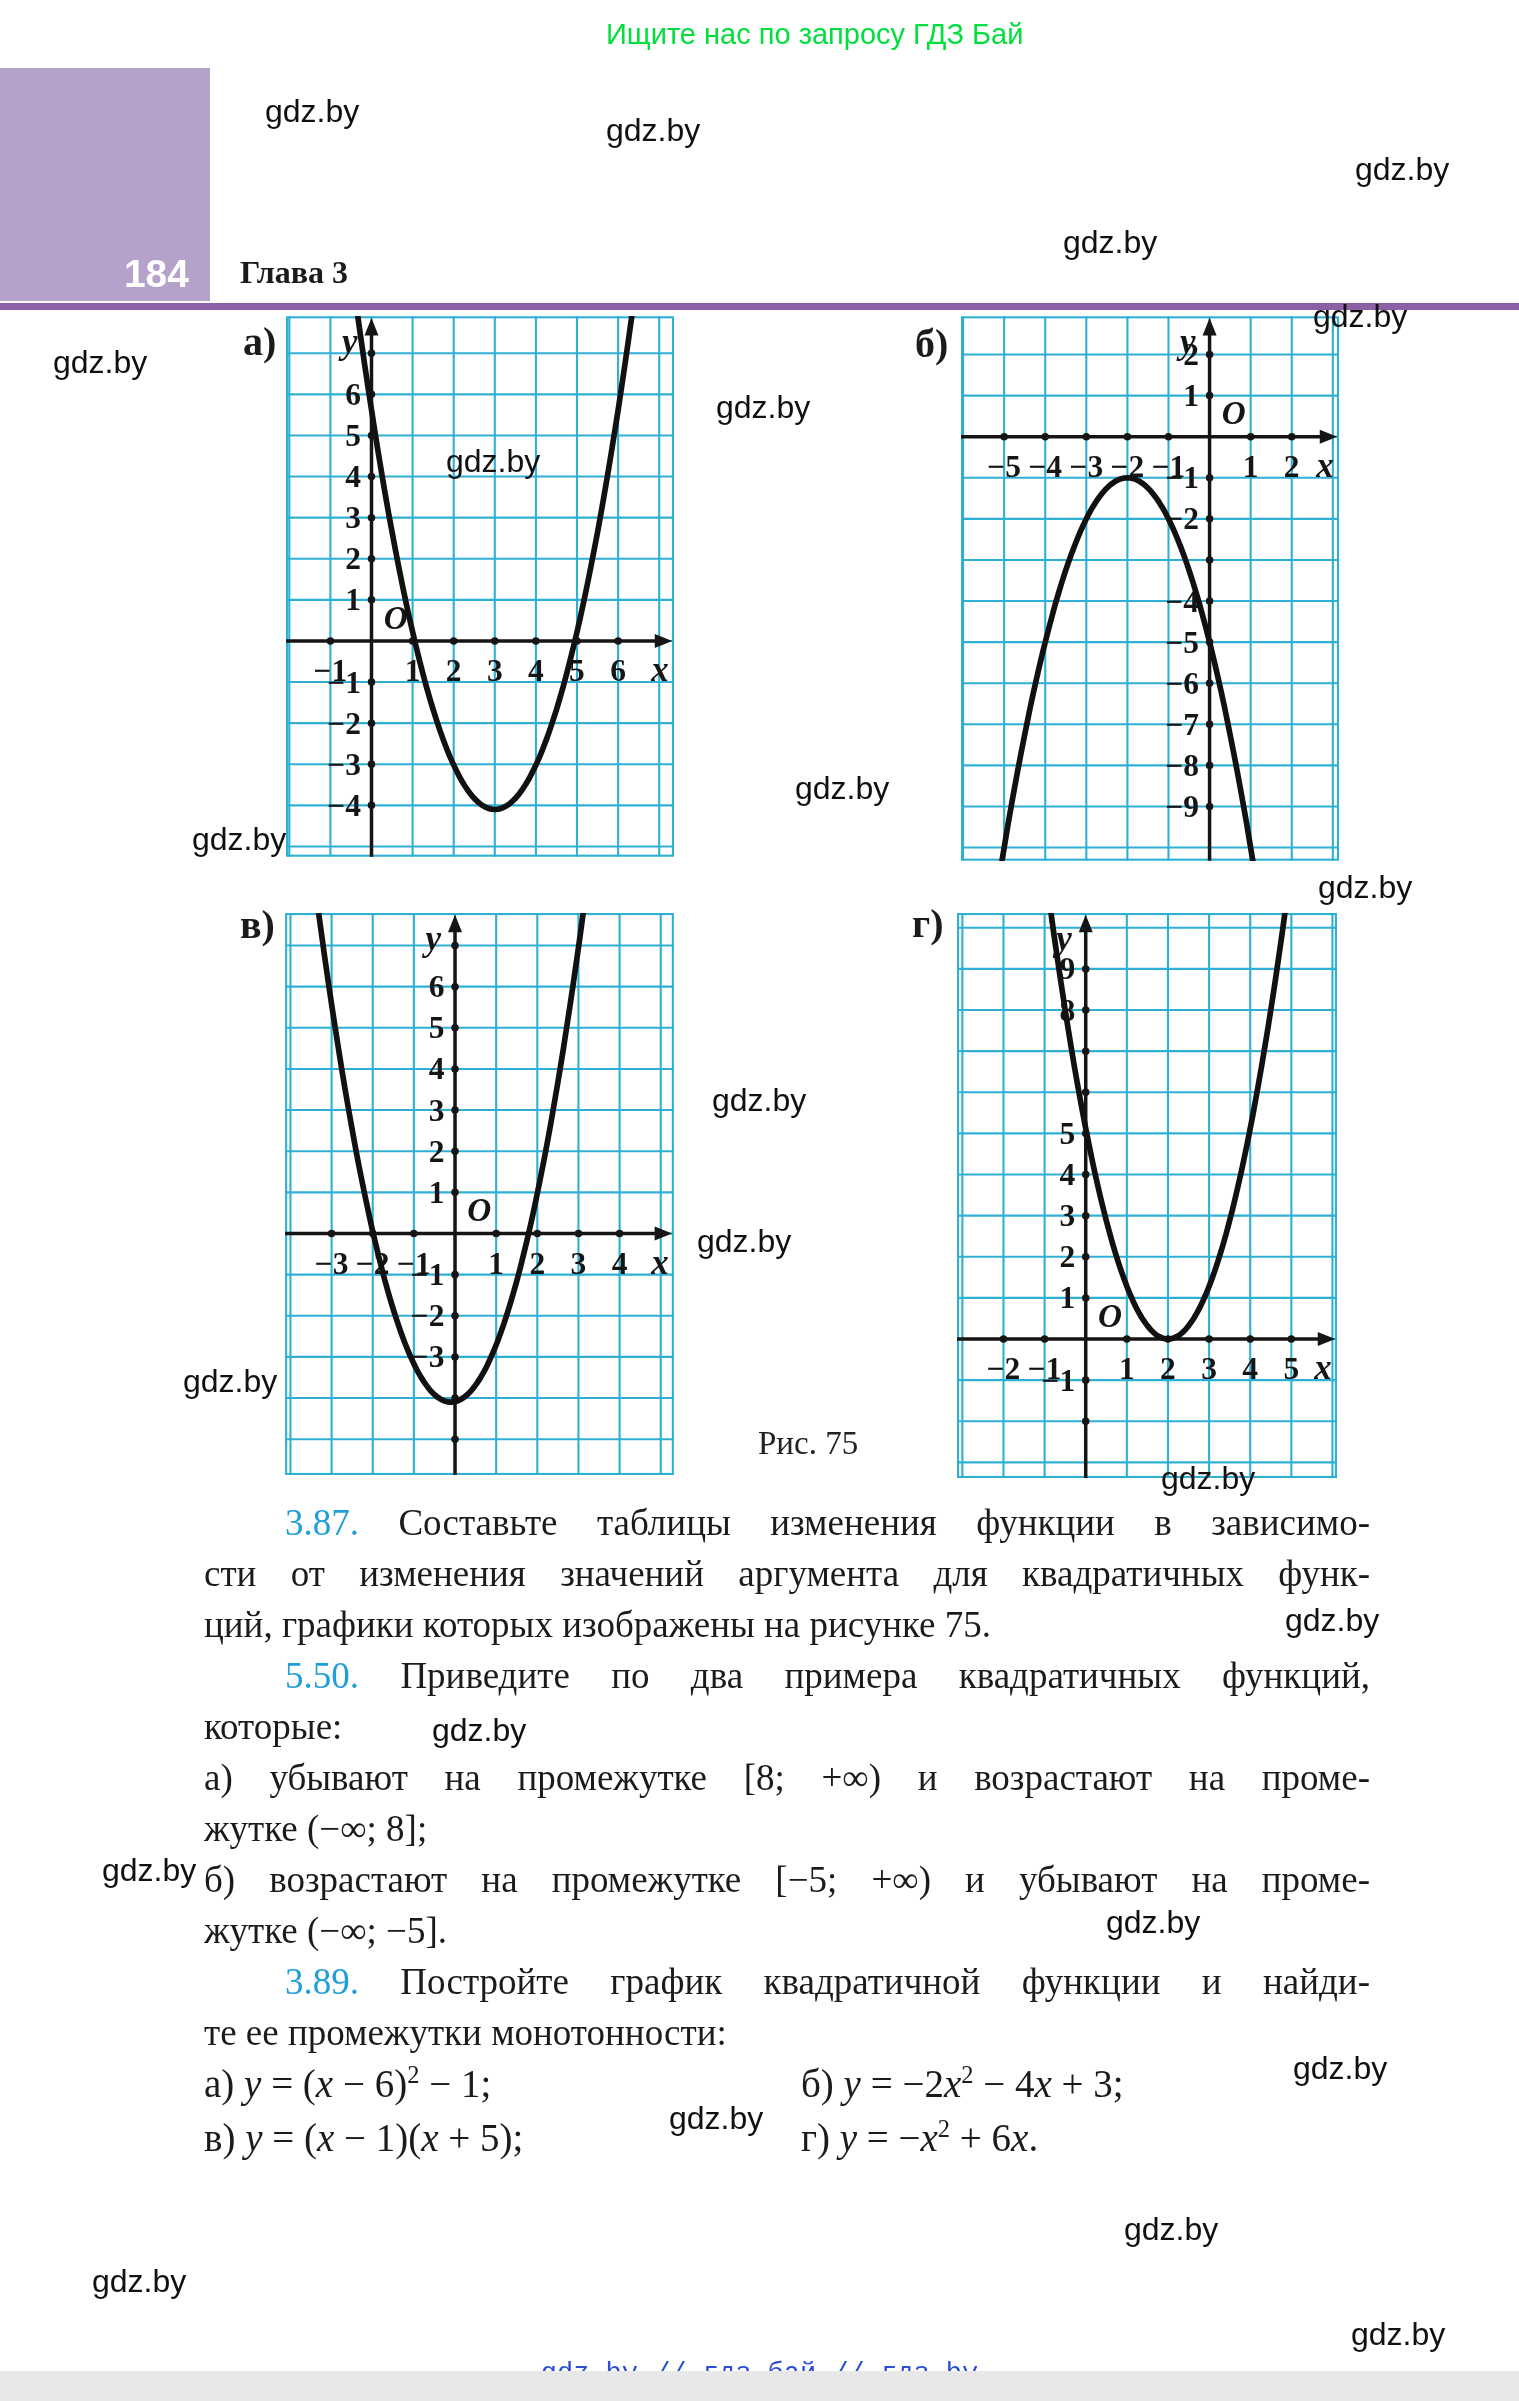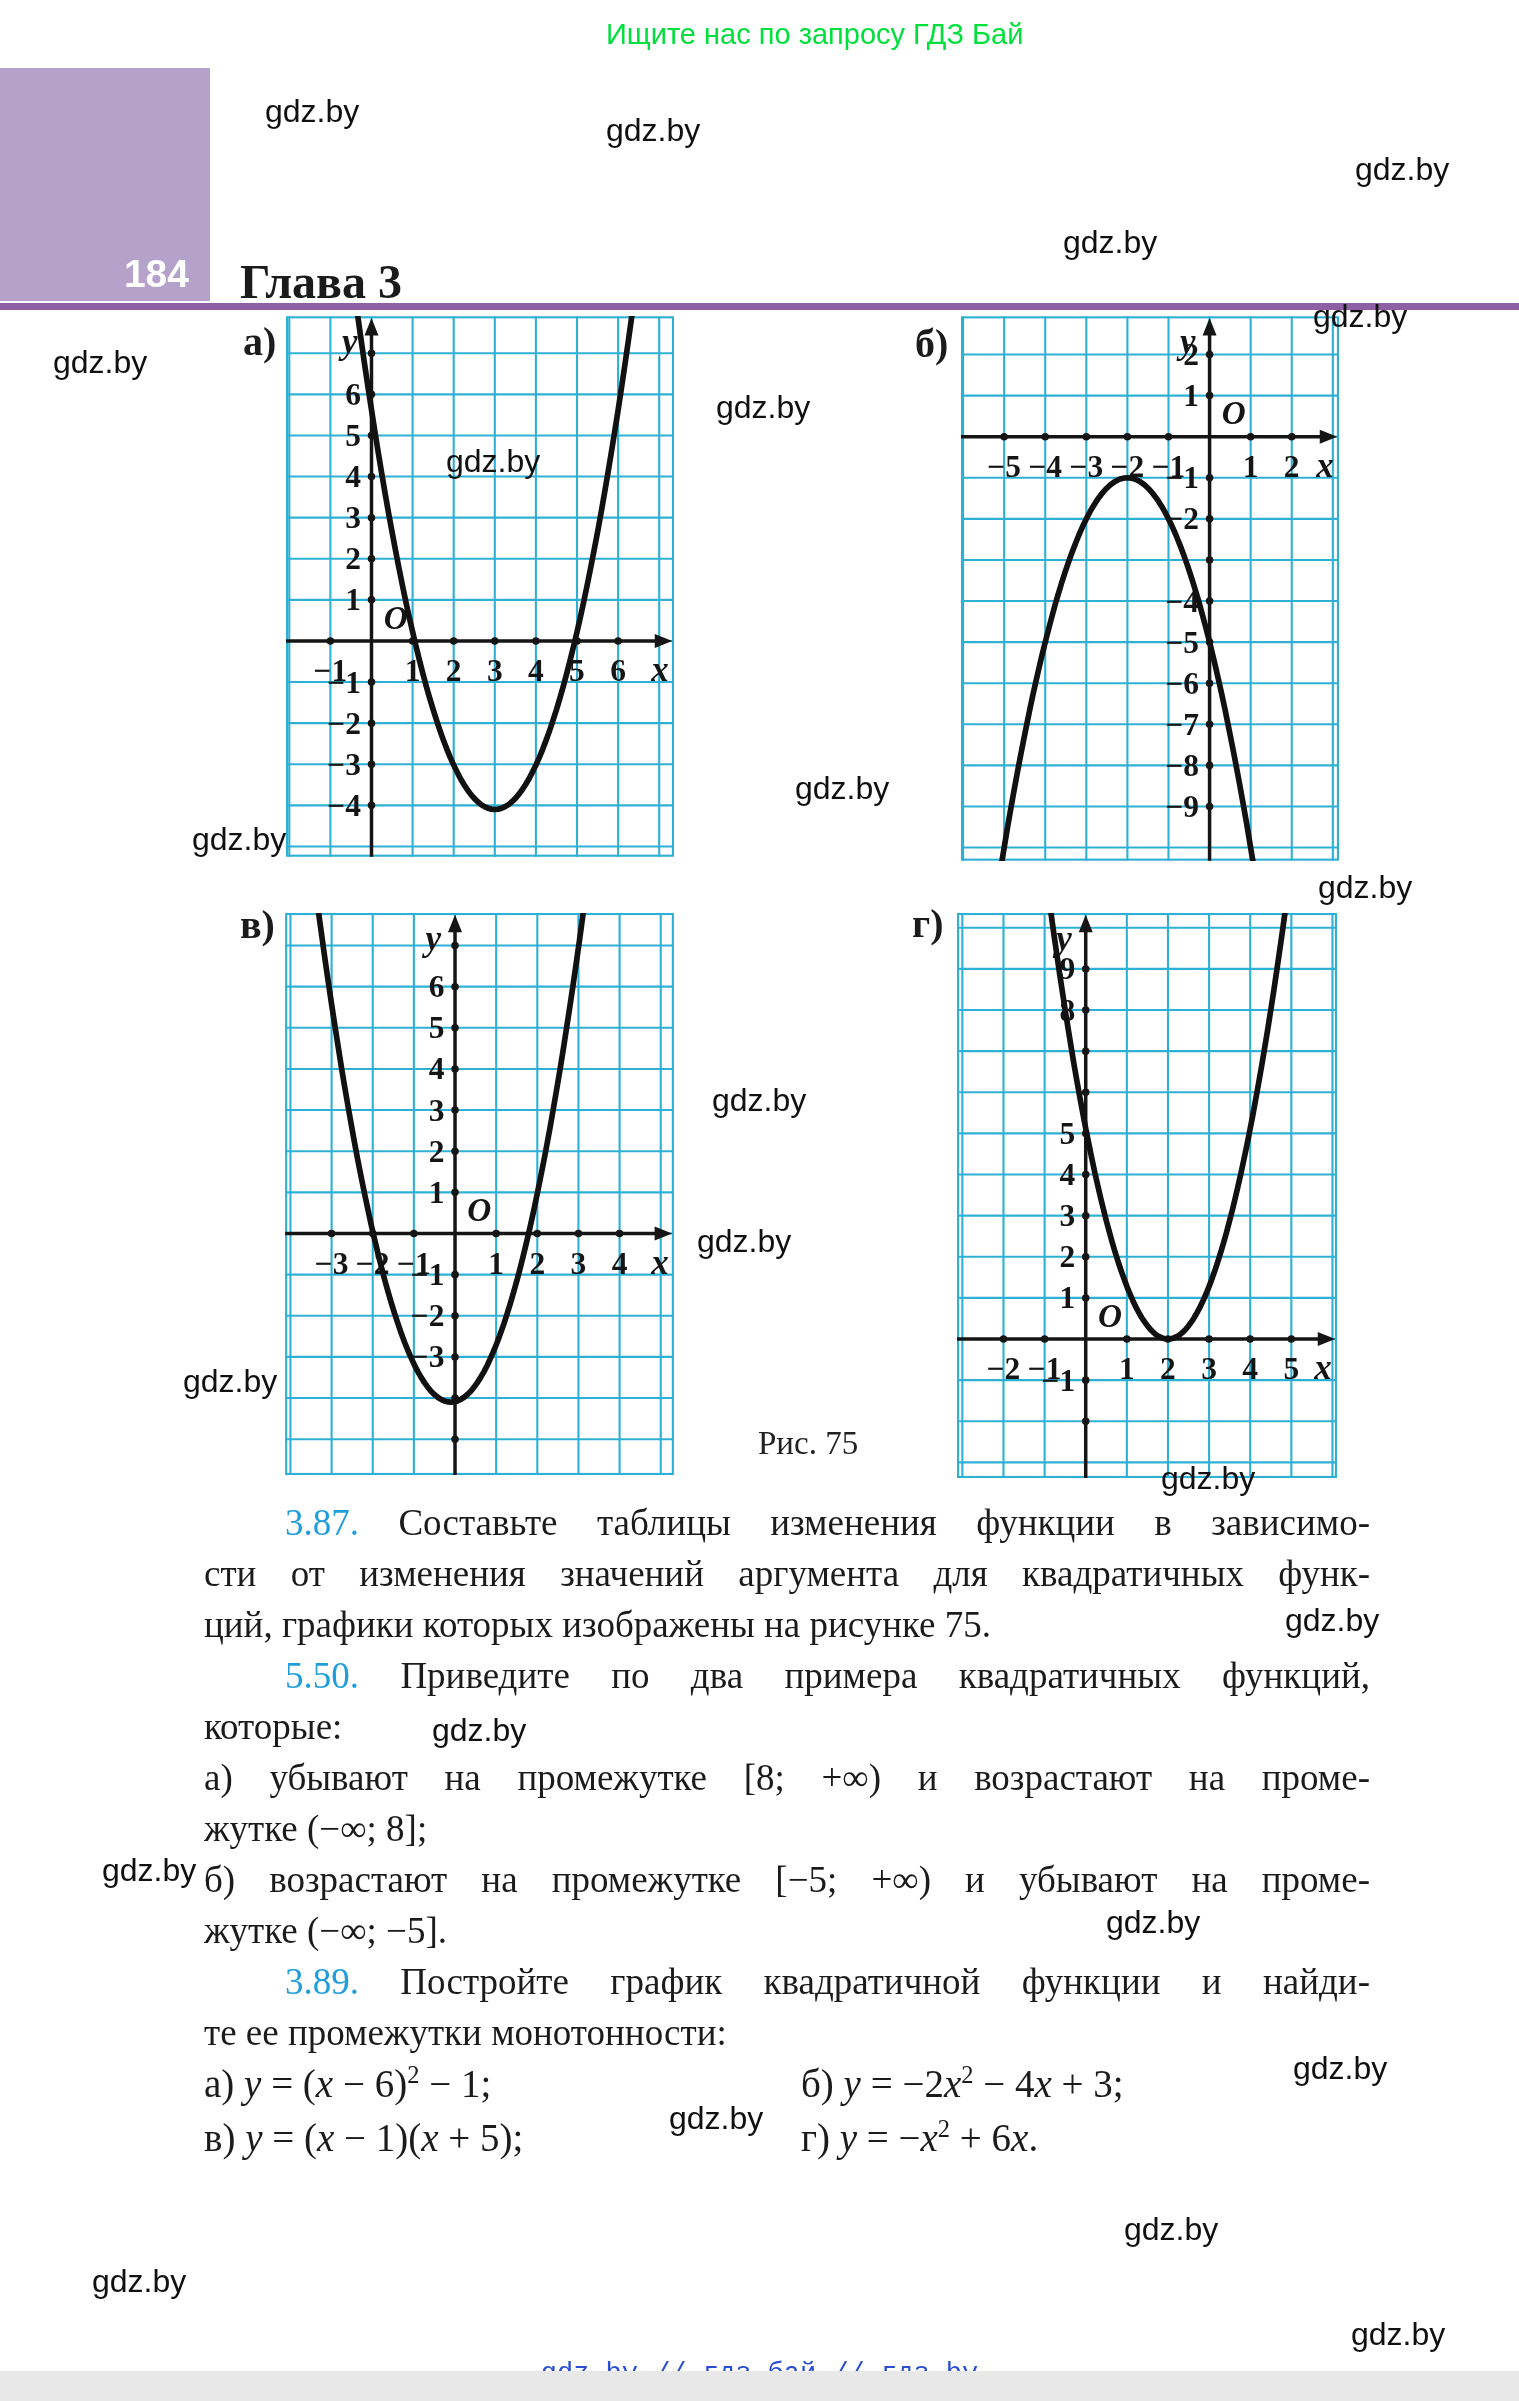--- a/index.html
+++ b/index.html
@@ -4,21 +4,21 @@
 <style>
   html,body{margin:0;padding:0;background:#e8e8e8}
   #page{position:relative;width:1519px;height:2371px;background:#ffffff;overflow:hidden;
         font-family:"Liberation Serif",serif;color:#1b1b1b}
   
   #promo{position:absolute;left:606px;top:17.5px;font-family:"Liberation Sans",sans-serif;
          font-size:29px;font-weight:500;color:#00df3c;white-space:nowrap}
   #page-band{position:absolute;left:0;top:68px;width:210px;height:233px;background:#b4a2ca;
              display:flex;align-items:flex-end;justify-content:flex-end;padding:0 21px 5.3px 0;box-sizing:border-box}
   #page-num{font-family:"Liberation Sans",sans-serif;font-size:39px;font-weight:700;color:#ffffff}
-  #chapter{position:absolute;left:240px;top:254px;font-size:48px;font-weight:700}
+  #chapter{position:absolute;left:240px;top:254px;font-size:32px;font-weight:700}
   #header-rule{position:absolute;left:0;top:303px;width:1519px;height:7px;background:#8d5fa5}
   
   .wm{position:absolute;font-family:"Liberation Sans",sans-serif;font-size:32px;color:#101010;white-space:nowrap}
   
   .graph-letter{position:absolute;font-size:40px;font-weight:700}
   .graph-svg{position:absolute;overflow:hidden}
   #fig-caption{position:absolute;left:758px;top:1425px;font-size:33px;color:#222;white-space:nowrap}
   
   #problem-lines{position:absolute;left:204px;top:1497px;width:1166px;font-size:37px}
   .pline{height:51px;line-height:51px;white-space:normal;overflow:hidden}

